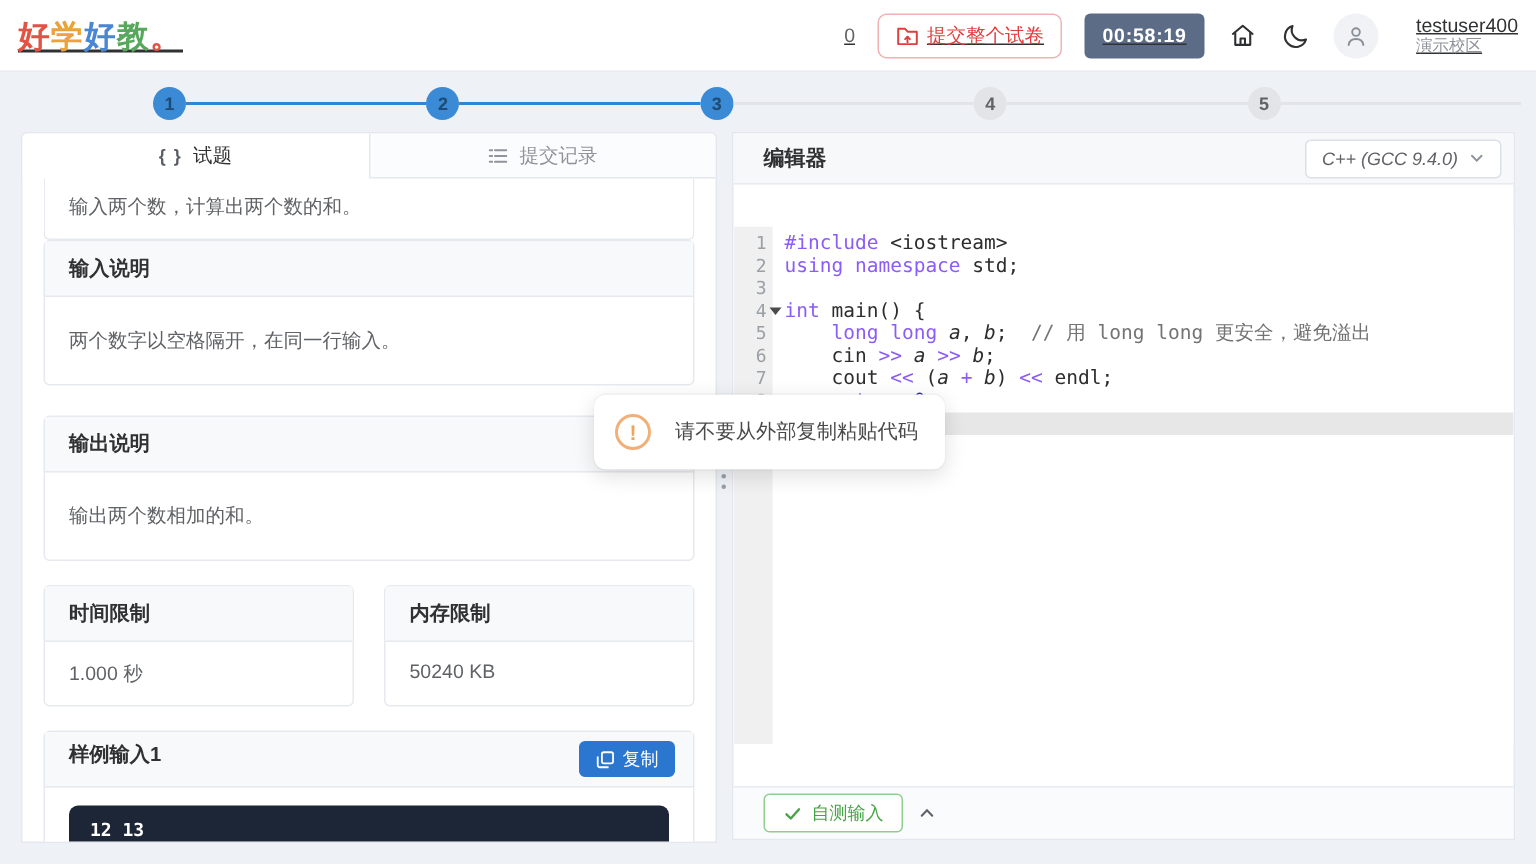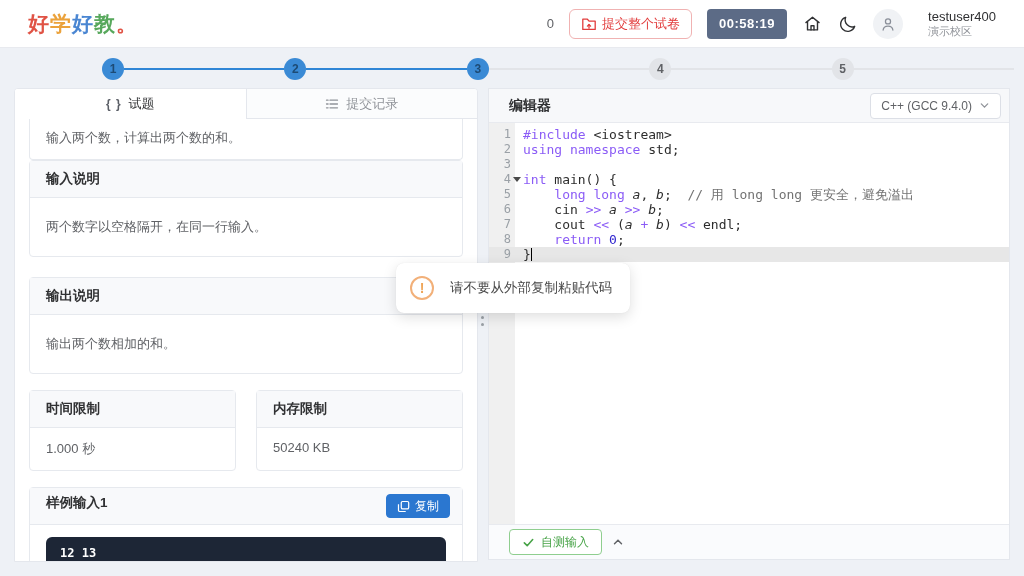--- a/index.html
+++ b/index.html
@@ -5,21 +5,21 @@
   * { margin:0; padding:0; box-sizing:border-box; }
   html,body { width:1024px; height:576px; }
   body {
     position:relative; overflow:hidden;
     background:#eef1f6;
     font-family:"Liberation Sans", sans-serif;
     color:#303133;
   }
   
   .header { position:absolute; top:0; left:0; right:0; height:48px; background:#fff;
-    border-bottom:1px solid #e8eaef; display:flex; align-items:center; padding:0 28px; z-index:20; }
+    border-bottom:1px solid #e8eaef; display:flex; align-items:center; padding:0 12px; z-index:20;text-decoration:underline; }
   .logo { font-size:21px; font-weight:bold; letter-spacing:1px; cursor:pointer; }
   .header-right { margin-left:auto; display:flex; align-items:center; gap:15px; }
   .counter { font-size:13px; color:#606266; }
   .btn-submit-paper { display:flex; align-items:center; gap:5px; height:30px; padding:0 11px;
     border:1px solid #f0b2b2; border-radius:6px; color:#e23c3c; font-size:13px; background:#fff; cursor:pointer; }
   .timer { height:30px; line-height:30px; padding:0 12px; background:#5c6b86; color:#fff;
     font-weight:bold; font-size:13px; border-radius:4px; letter-spacing:.5px; }
   .icon-btn { background:none; border:none; cursor:pointer; display:flex; align-items:center; }
   .avatar { width:30px; height:30px; border-radius:50%; background:#f0f2f5;
     display:flex; align-items:center; justify-content:center; cursor:pointer; }
@@ -55,26 +55,26 @@
   .limit-body { padding:12px 16px; font-size:13px; color:#606266; }
   .sample-header { display:flex; justify-content:space-between;
     background:#f8f9fb; border-bottom:1px solid #e6e9ee; padding:6px 12px 6px 16px; }
   .sample-title { font-size:13.5px; font-weight:600; color:#303133; }
   .copy-btn { display:flex; align-items:center; gap:5px; background:#2b77d0; color:#fff; font-size:12px;
     height:24px; padding:0 10px; border-radius:4px; border:1px solid #2b77d0; cursor:pointer; }
   .sample-body { padding:12px 16px 14px; }
   .sample-block { background:#1d2636; border-radius:6px; color:#fff;
     font-family:"DejaVu Sans Mono", monospace; font-size:12px; font-weight:bold; padding:9px 14px; }
   
-  .right-panel { left:488px; top:88px; width:522px; height:472px; display:flex; flex-direction:column; }
+  .right-panel { left:488px; top:88px; width:522px; height:472px; display:flex; flex-direction:column;gap:28px; }
   .editor-header { height:34px; background:#f7f8fa; border-bottom:1px solid #e8eaef;
     display:flex; align-items:center; padding:0 8px 0 20px; flex:0 0 auto; }
   .editor-title { font-size:14px; font-weight:600; color:#303133; }
   .lang-select { margin-left:auto; display:flex; align-items:center; gap:7px; height:26px; padding:0 10px;
-    border:1px solid #dcdfe6; border-radius:4px; background:#fff; font-size:12px; color:#606266; cursor:pointer; }
+    border:1px solid #dcdfe6; border-radius:4px; background:#fff; font-size:12px; color:#606266; cursor:pointer;font-style:italic; }
   .editor-body { position:relative; flex:1; background:#fff; overflow:hidden;
     font-family:"DejaVu Sans Mono", monospace; font-size:13px; }
   .gutter { position:absolute; left:0; top:0; bottom:0; width:26px; background:#f0f0f0; }
   .code-lines { position:absolute; top:4px; left:0; right:0; }
   .code-line { position:relative; height:15px; line-height:15px; white-space:pre; padding-left:34px; cursor:text; }
   .code-line.active { background:#e7e7e7; }
   .code-line .ln { position:absolute; left:0; top:0; width:22px; text-align:right;
     color:#9aa0a6; font-size:12px; }
   .fold { position:absolute; left:24px; top:5px; width:0; height:0;
     border-left:4px solid transparent; border-right:4px solid transparent; border-top:5px solid #4a4a4a; }

